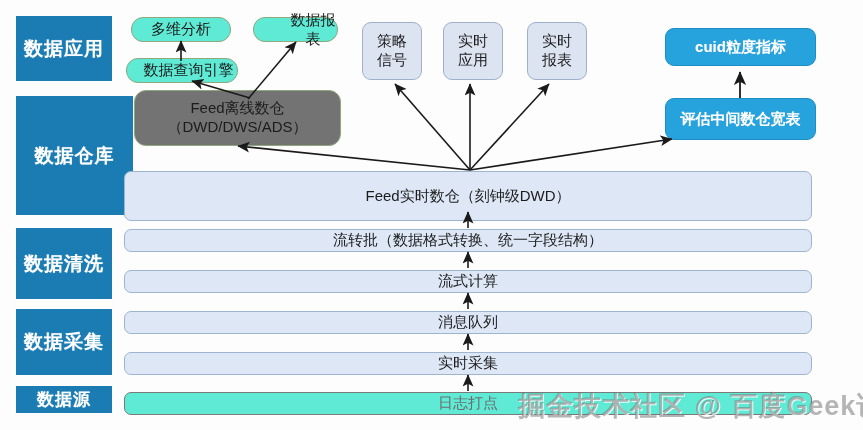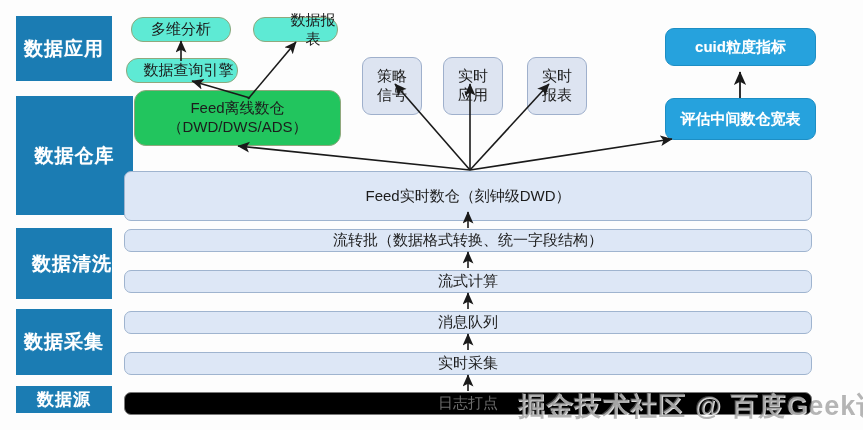--- a/index.html
+++ b/index.html
@@ -49,40 +49,39 @@
     line-height: 1.25;
   }
   .green {
     background: #5eead4;
     border: 1px solid #90a87d;
     border-radius: 12px;
     color: #1c1c1c;
     text-align: center;
   }
   .green-big {
-    background: #22c55e;
+    background: #737373;
     border: 1px solid #90a87d;
     border-radius: 12px;
     color: #1c1c1c;
   }
   .lblue {
     background: #dde4f1;
     border: 1px solid #9fb0cc;
     border-radius: 9px;
     color: #1c1c1c;
-    margin-top: 35px;
   }
   .bar {
     background: #dde7f6;
     border: 1px solid #9fb4cf;
     border-radius: 7px;
     color: #1c1c1c;
   }
   .bar-grey {
-    background: #000000;
+    background: #5eead4;
     border: 1px solid #7a7a7a;
     border-radius: 7px;
     color: #6d6d6d;
   }
   .dblue {
     background: #26a2dd;
     border: 1px solid #1d8ec4;
     border-radius: 9px;
     color: #ffffff;
     font-weight: bold;
@@ -132,21 +131,21 @@
     <line x1="468" y1="350" x2="468" y2="334" stroke="#1a1a1a" stroke-width="1.6" marker-end="url(#ah)"></line>
     <line x1="468" y1="391" x2="468" y2="375" stroke="#1a1a1a" stroke-width="1.6" marker-end="url(#ah)"></line>
   </svg>
 
   <div class="stage" style="left:16px; top:16px; width:96px; height:65px; font-size:19px;">
     <span>数据应用</span>
   </div>
   <div class="stage" style="left:16px; top:96px; width:117px; height:119px; font-size:19px;font-family:Liberation Serif, serif;">
     <span>数据仓库</span>
   </div>
-  <div class="stage" style="left:16px; top:228px; width:96px; height:71px; font-size:19px;justify-content:flex-end;">
+  <div class="stage" style="left:16px; top:228px; width:96px; height:71px; font-size:19px;">
     <span>数据清洗</span>
   </div>
   <div class="stage" style="left:16px; top:309px; width:96px; height:66px; font-size:19px;">
     <span>数据采集</span>
   </div>
   <div class="stage" style="left:16px; top:386px; width:96px; height:27px; font-size:17px;">
     <span>数据源</span>
   </div>
 
   <div class="node green" style="left:131px; top:17px; width:100px; height:25px; font-size:15px;">

